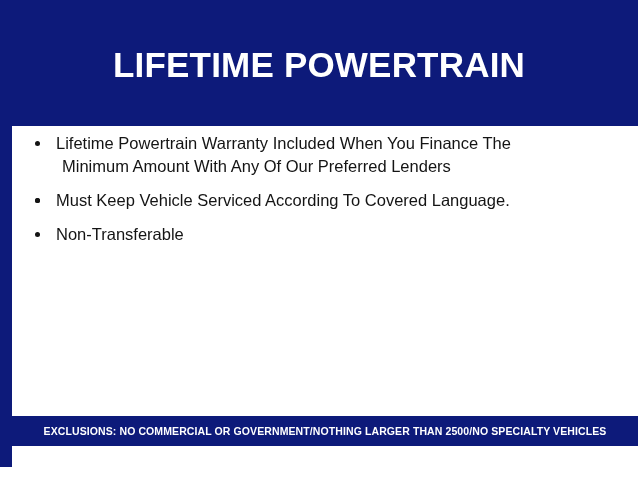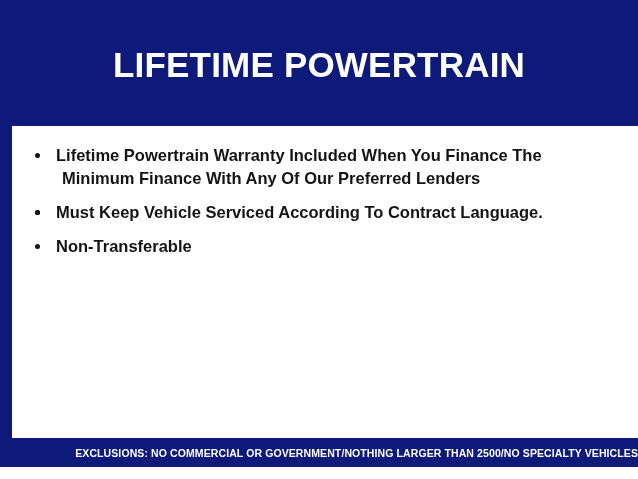--- a/index.html
+++ b/index.html
@@ -50,26 +50,25 @@
     font-size: 35px;
     line-height: 44px;
     letter-spacing: 0.2px;
     text-align: center;
     white-space: nowrap;
   }
   
   .body {
     position: absolute;
     left: 12px;
-    top: 126px;
+    top: 114px;
     width: 626px;
     height: 300px;
     box-sizing: border-box;
     padding: 18px 14px 0 14px;
-    font-weight: bold;
   }
   ul.bullets {
     list-style: none;
     margin: 0;
     padding: 0;
   }
   ul.bullets > li {
     position: relative;
     color: #141414;
     font-size: 16.5px;
@@ -90,27 +89,27 @@
     display: block;
   }
   ul.bullets > li .txt .l2 {
     display: block;
     padding-left: 6px;
   }
   
   .footer {
     position: absolute;
     left: 12px;
-    top: 438px;
+    top: 416px;
     width: 626px;
     height: 30px;
     background: #0d1a7a;
     display: flex;
     align-items: center;
-    justify-content: flex-end;
+    justify-content: center;
     box-sizing: border-box;
   }
   .footer .footer-text {
     color: #ffffff;
     font-size: 10.5px;
     font-weight: bold;
     letter-spacing: 0.1px;
     text-align: center;
     white-space: nowrap;
   }
@@ -133,32 +132,32 @@
   <div class="header">
     <div class="title-line">LIFETIME POWERTRAIN</div>
   </div>
 
   <div class="body">
     <ul class="bullets">
       <li>
         <span class="dot"></span>
         <span class="txt">
           <span>Lifetime Powertrain Warranty Included When You Finance The</span>
-          <span class="l2">Minimum Finance With Any Of Our Preferred Lenders</span>
+          <span class="l2">Minimum Amount With Any Of Our Preferred Lenders</span>
         </span>
       </li>
       <li>
         <span class="dot"></span>
         <span class="txt">
         </span>
       </li>
       <li>
         <span class="dot"></span>
         <span class="txt">
-          <span>Must Keep Vehicle Serviced According To Contract Language.</span>
+          <span>Must Keep Vehicle Serviced According To Covered Language.</span>
         </span>
       </li>
       <li>
         <span class="dot"></span>
         <span class="txt">
           <span>Non-Transferable</span>
         </span>
       </li>
     </ul>
   </div>

